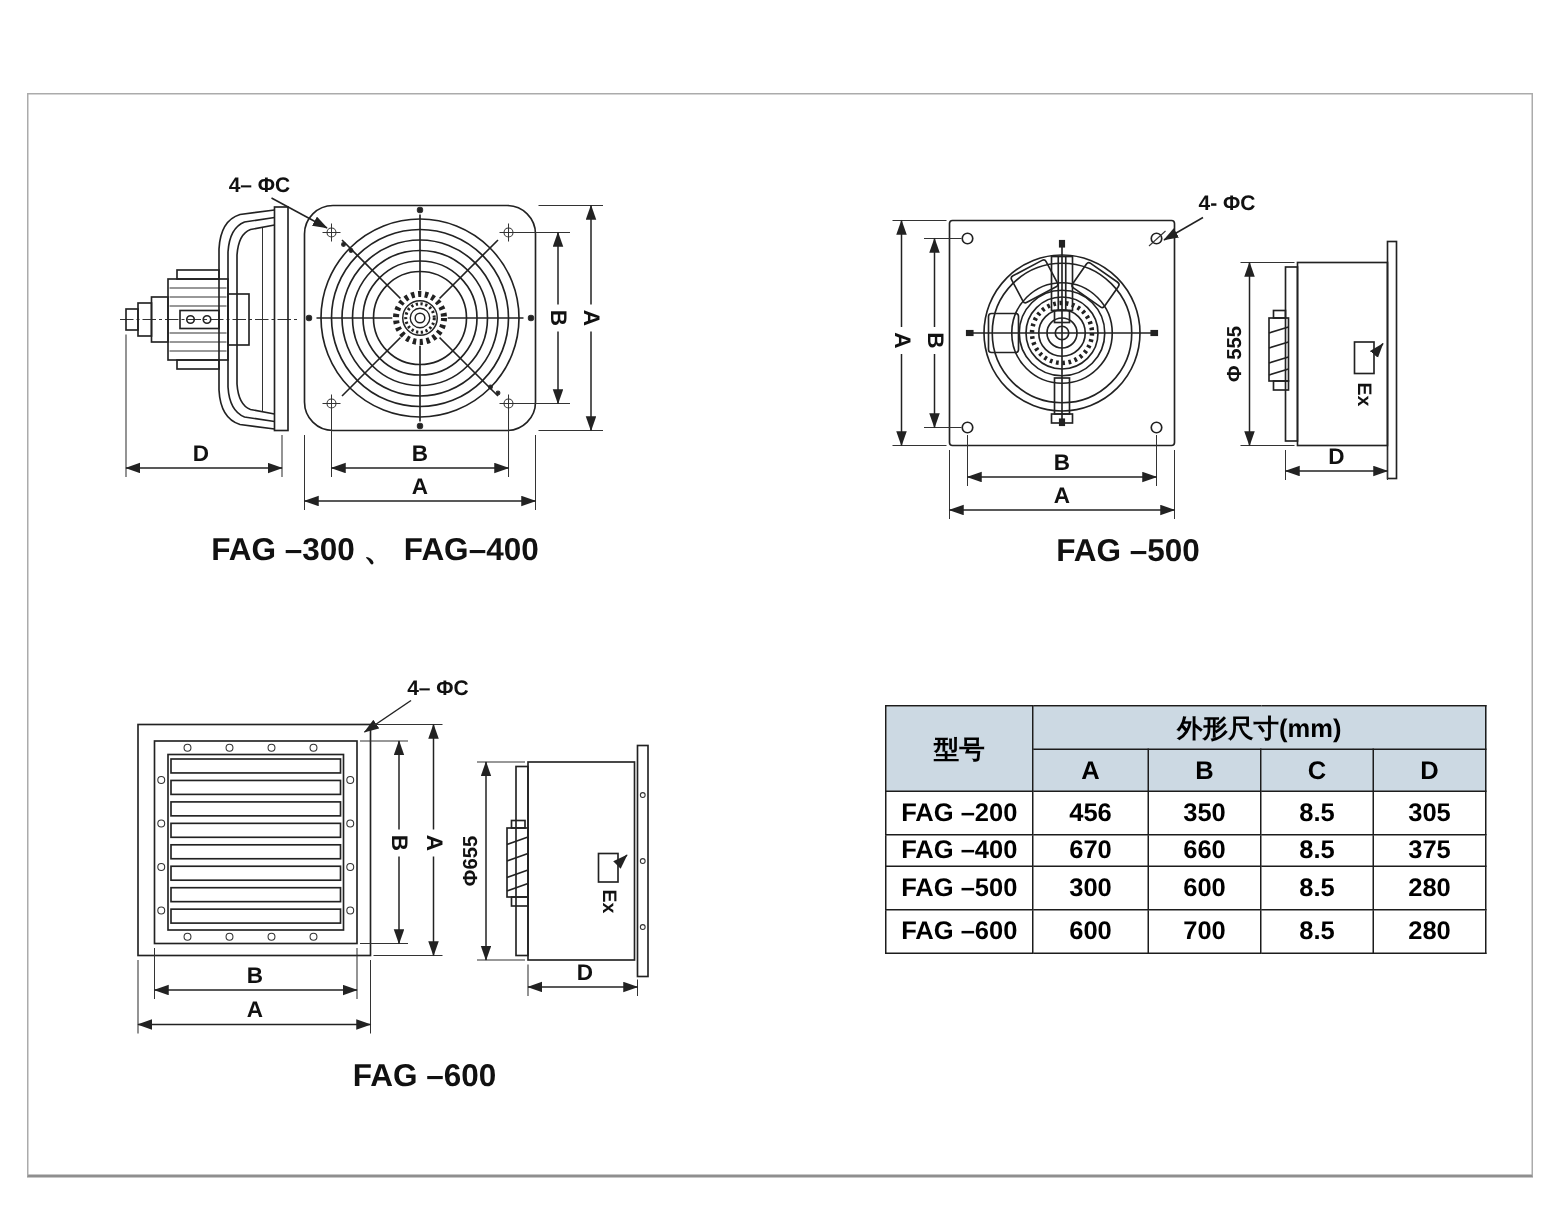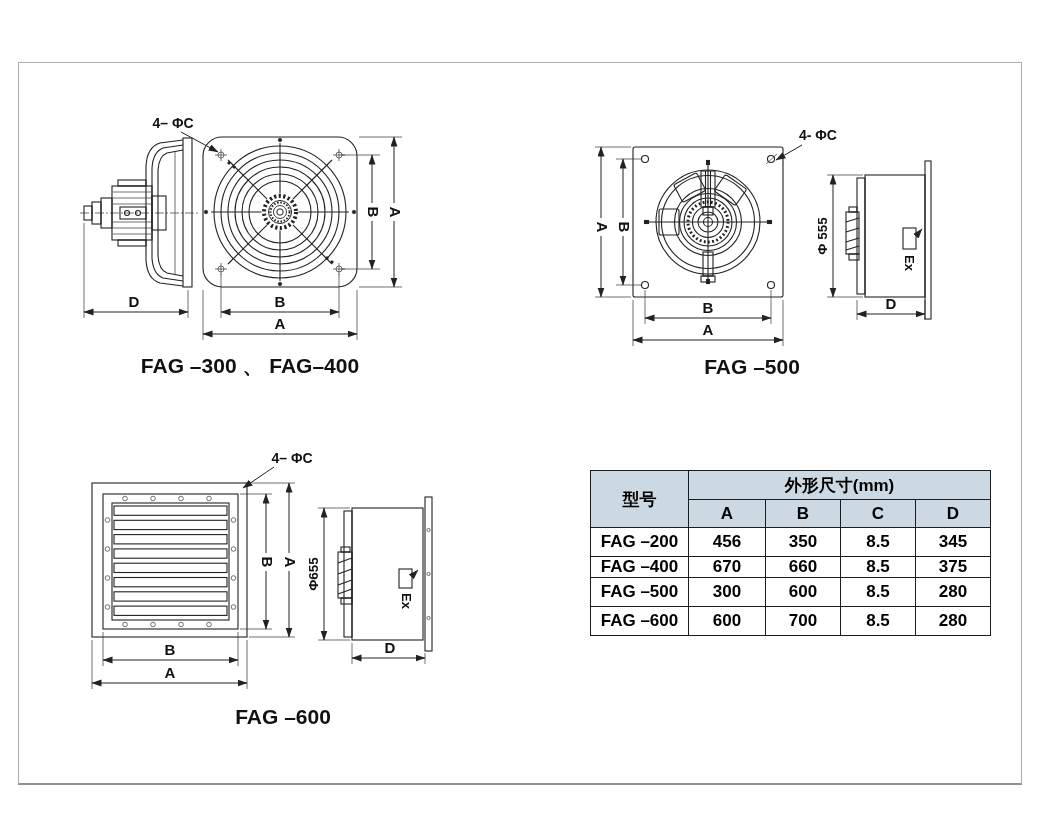--- a/index.html
+++ b/index.html
@@ -367,21 +367,21 @@
         <td class="hd">A</td>
         <td class="hd">B</td>
         <td class="hd">C</td>
         <td class="hd">D</td>
       </tr>
       <tr style="height:29px">
         <td>FAG –200</td>
         <td>456</td>
         <td>350</td>
         <td>8.5</td>
-        <td>345</td>
+        <td>305</td>
       </tr>
       <tr style="height:21px">
         <td>FAG –400</td>
         <td>670</td>
         <td>660</td>
         <td>8.5</td>
         <td>375</td>
       </tr>
       <tr style="height:29px">
         <td>FAG –500</td>

